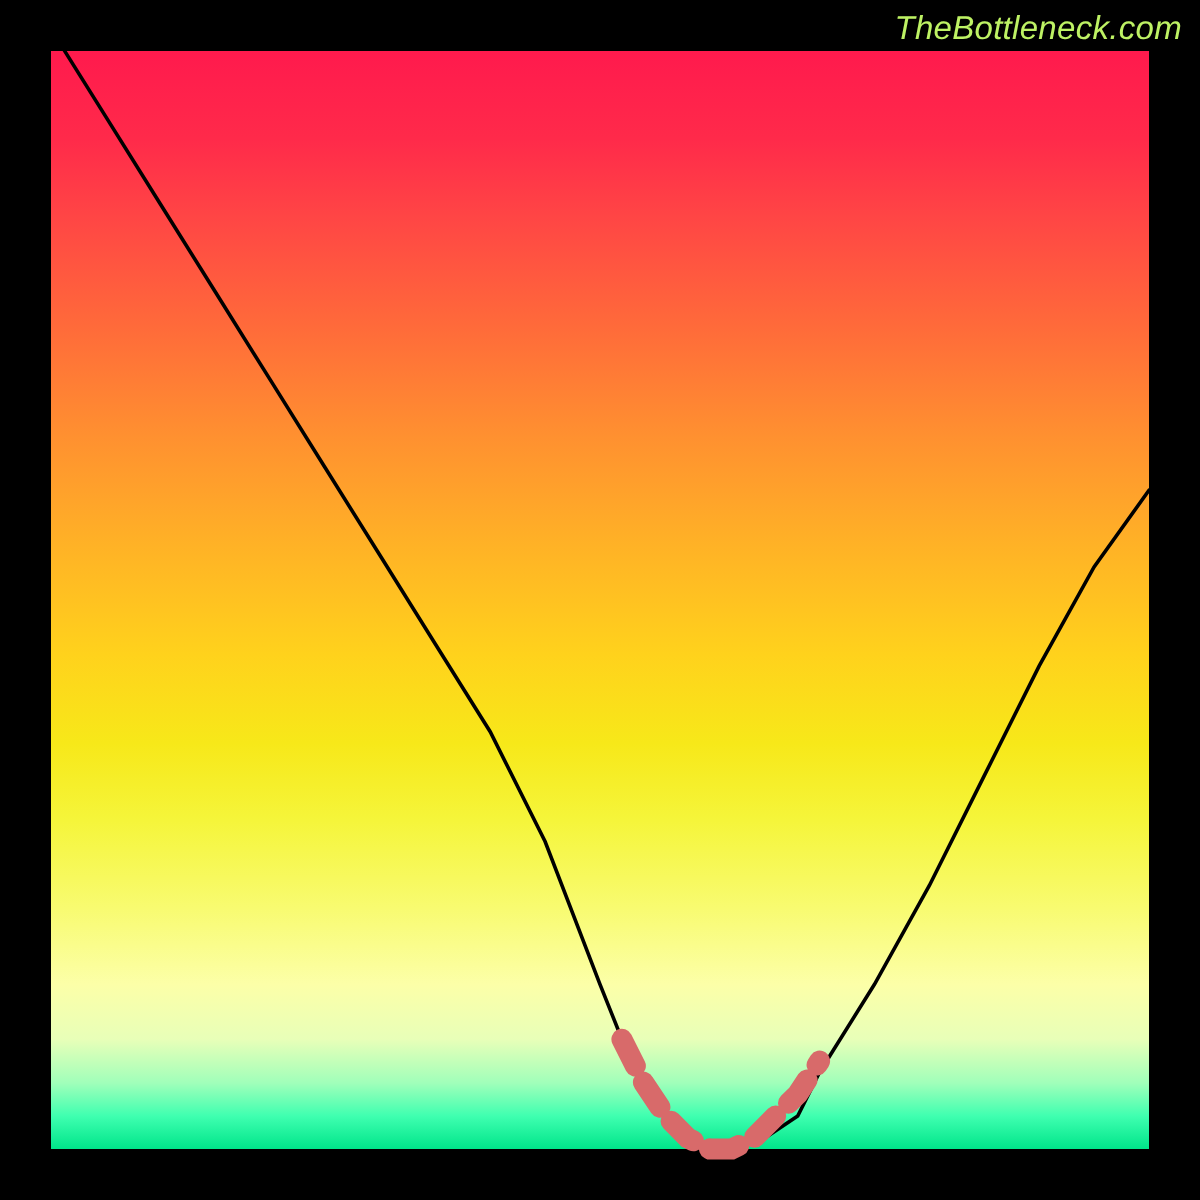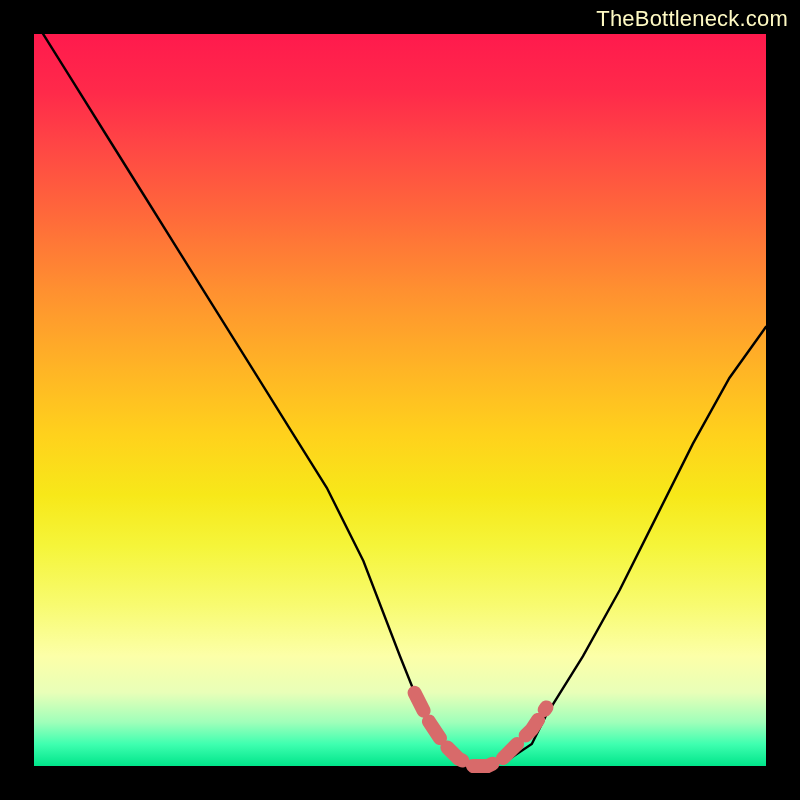--- a/index.html
+++ b/index.html
@@ -54,22 +54,23 @@
     width: 100%;
     height: 100%;
     overflow: visible;
   }
   .watermark {
     position: absolute;
     top: 6px;
     right: 12px;
     font-family: Arial, Helvetica, sans-serif;
     font-size: 22px;
-    color: #fef9c3;
+    color: #bef264;
     letter-spacing: 0.2px;
+    font-style: italic;
   }
 </style>
 </head>
 <body>
 
 <div class="frame">
   <div class="watermark">TheBottleneck.com</div>
 
   <div class="plot">
     <div class="gradient"></div>

